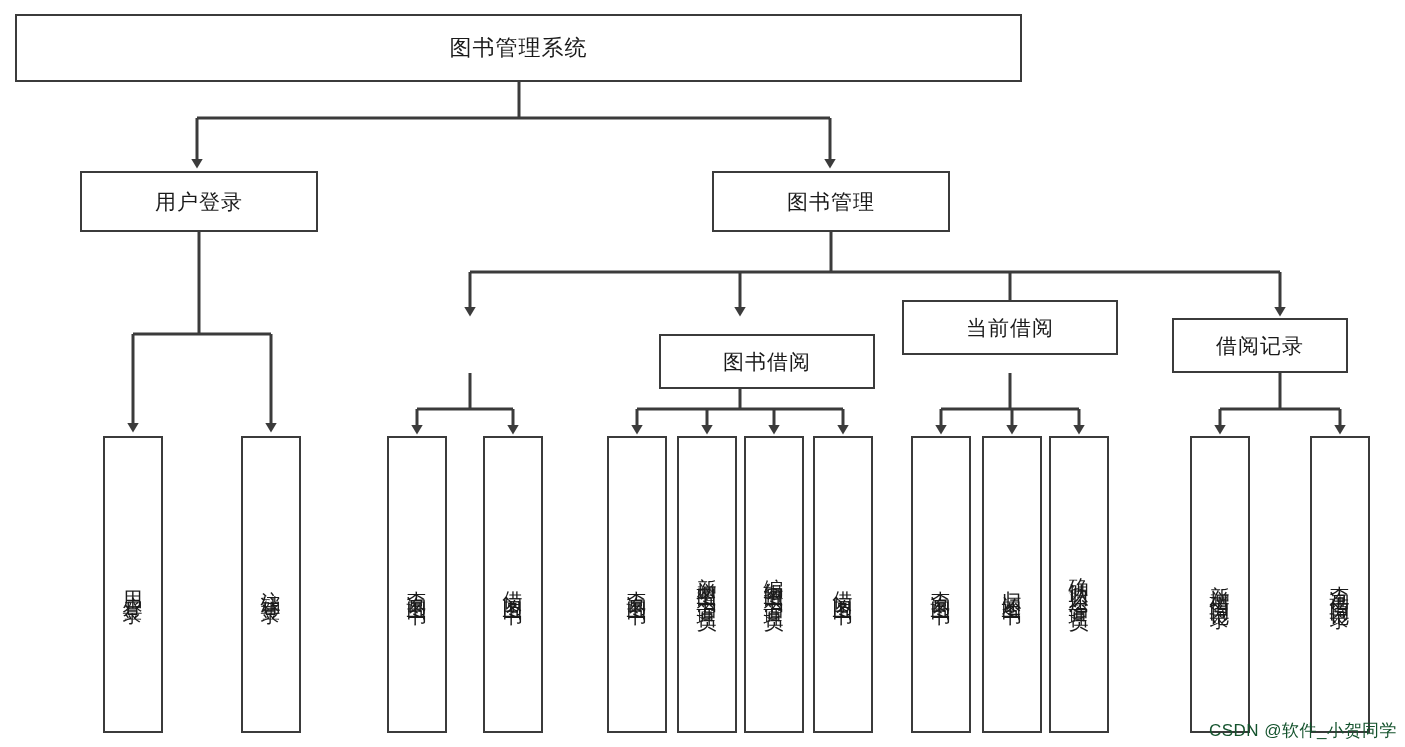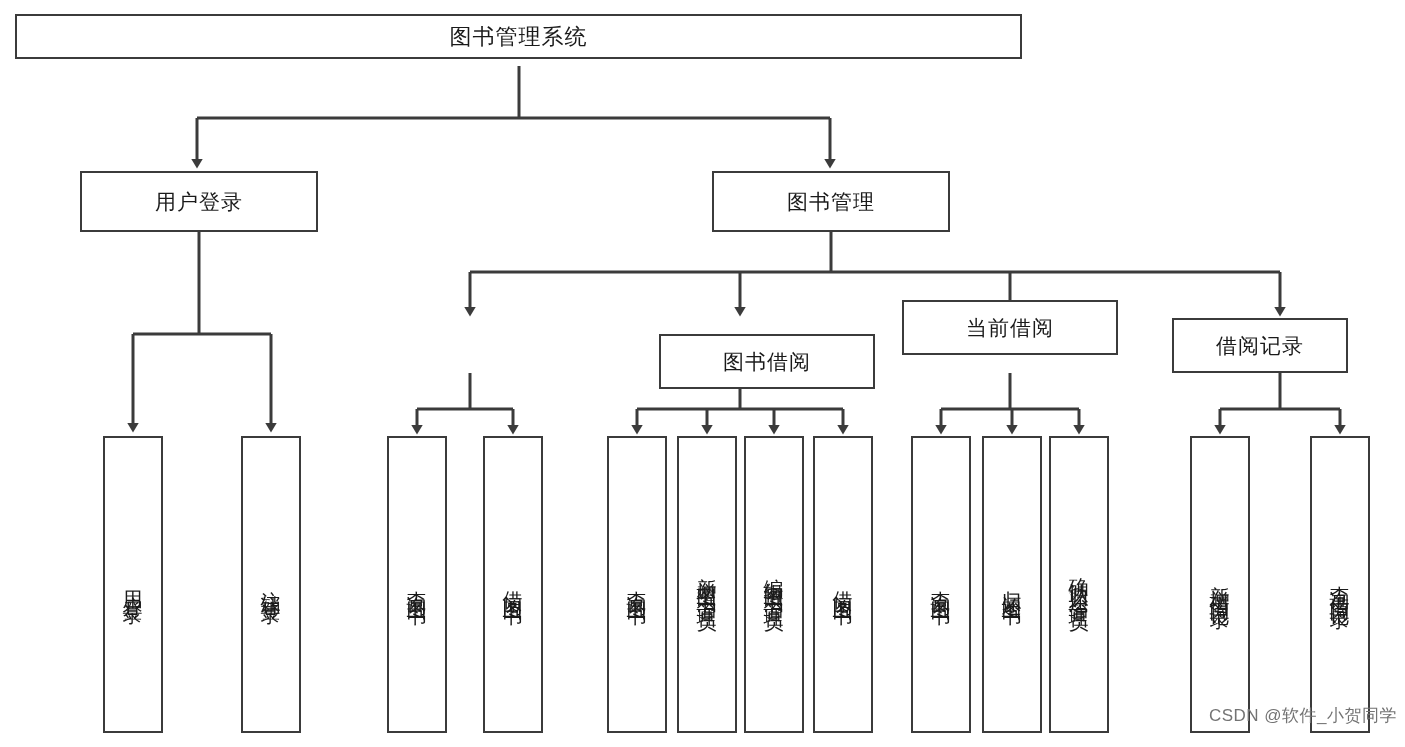--- a/index.html
+++ b/index.html
@@ -51,23 +51,23 @@
     writing-mode: vertical-rl;
     text-orientation: upright;
     font-size: 20px;
     letter-spacing: 5px;
     line-height: 1;
     text-align: center;
   }
   .watermark {
     position: absolute;
     right: 8px;
-    bottom: 20px;
+    bottom: 5px;
     font-size: 17px;
-    color: #737373;
+    color: #14532d;
     letter-spacing: 0.5px;
     white-space: nowrap;
   }
 </style>
 </head>
 <body>
 
 <div id="canvas">
 
   <svg class="connectors" viewBox="0 0 1405 747" xmlns="http://www.w3.org/2000/svg">
@@ -113,21 +113,21 @@
       <path d="M1012,409 L1012,426" marker-end="url(#arrow)"></path>
       <path d="M1079,409 L1079,426" marker-end="url(#arrow)"></path>
 
       <path d="M1280,373 L1280,409"></path>
       <path d="M1220,409 L1340,409"></path>
       <path d="M1220,409 L1220,426" marker-end="url(#arrow)"></path>
       <path d="M1340,409 L1340,426" marker-end="url(#arrow)"></path>
     </g>
   </svg>
 
-  <div class="node node-h node-root" style="left:15px; top:14px; width:1007px; height:45px;">
+  <div class="node node-h node-root" style="left:15px; top:14px; width:1007px; height:68px;">
     <span class="label">图书管理系统</span>
   </div>
 
   <div class="node node-h" style="left:80px; top:171px; width:238px; height:61px;">
     <span class="label">用户登录</span>
   </div>
   <div class="node node-h" style="left:712px; top:171px; width:238px; height:61px;font-family:Liberation Mono, monospace;">
     <span class="label">图书管理</span>
   </div>
 

